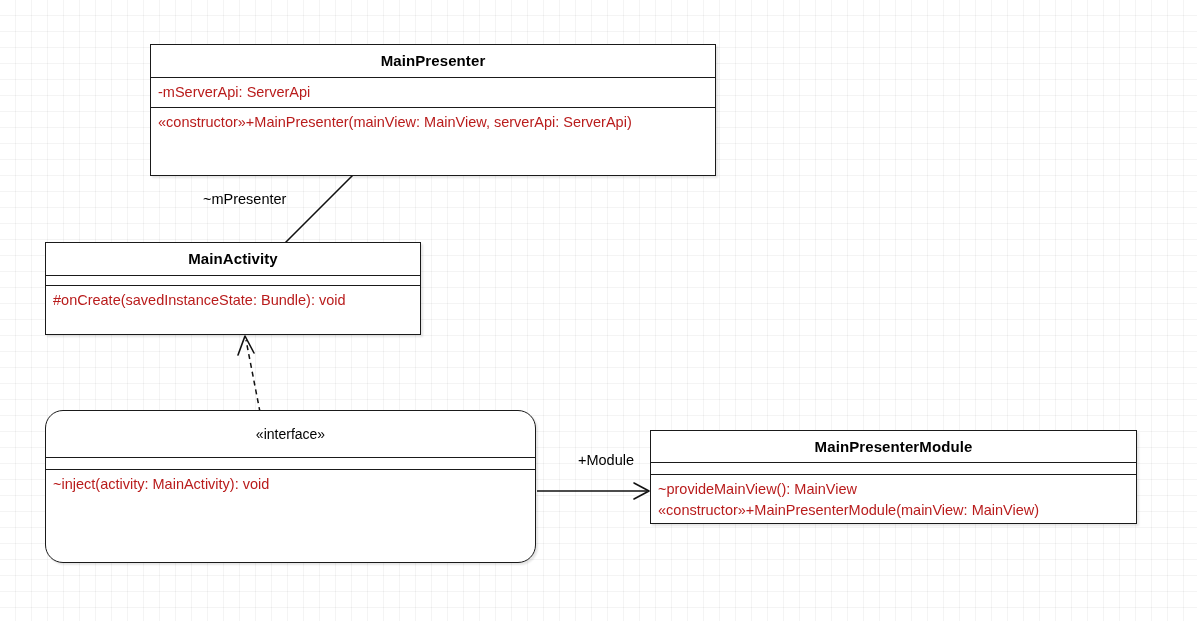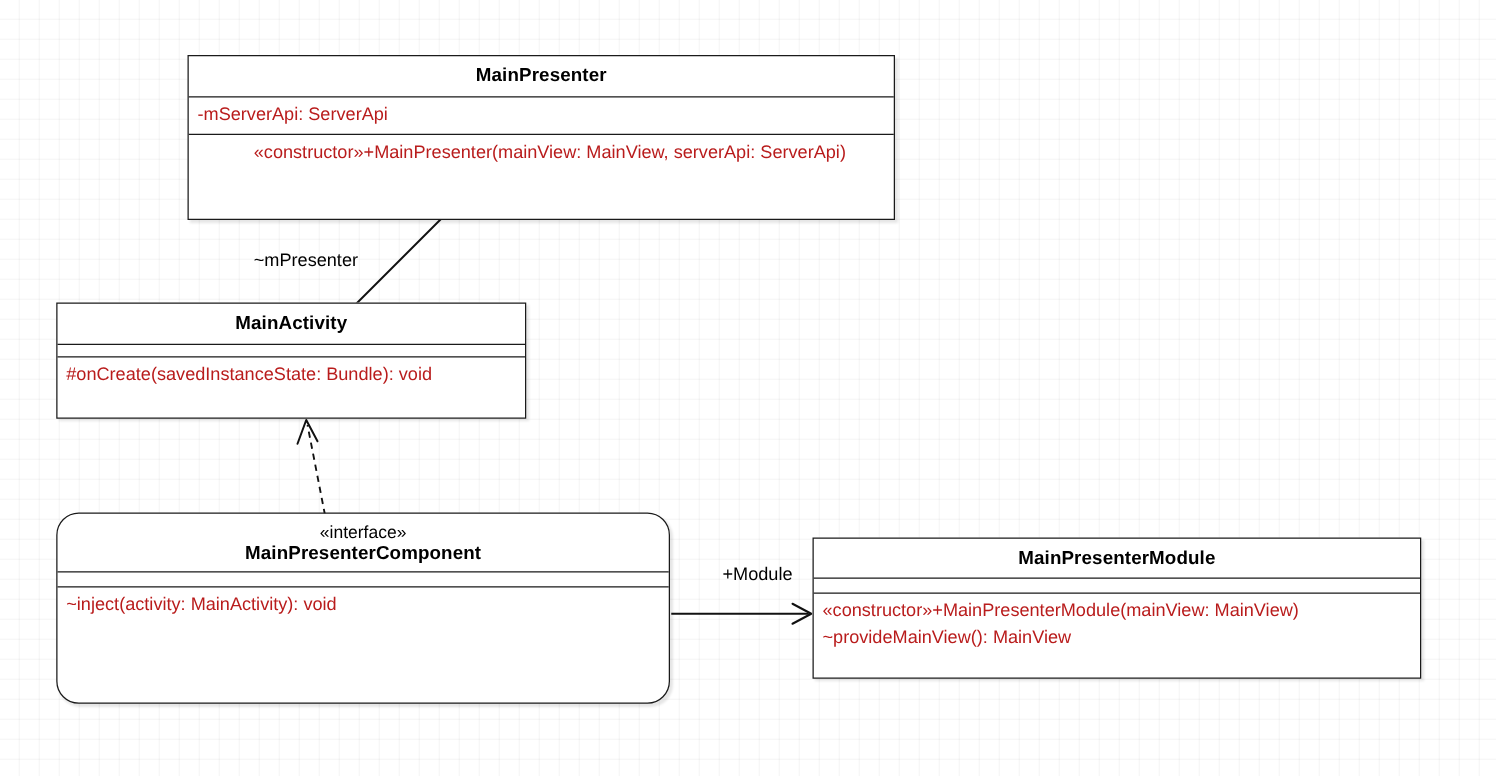--- a/index.html
+++ b/index.html
@@ -115,61 +115,60 @@
       <line class="link-line dashed" x1="260" y1="412" x2="246" y2="340"></line>
       <path class="arrow-open" d="M 238 355 L 245 336 L 254 353"></path>
     </g>
 
     <g>
       <line class="link-line" x1="537" y1="491" x2="647" y2="491"></line>
       <path class="arrow-open" d="M 634 483 L 649 491 L 634 499"></path>
     </g>
   </svg>
 
-  <div class="edge-label" style="left:203px; top:191px;margin-top:10px;">~mPresenter</div>
+  <div class="edge-label" style="left:203px; top:191px;">~mPresenter</div>
 
   <div class="edge-label" style="left:578px; top:452px;">+Module</div>
 
   <div class="uml-class" style="left:150px; top:44px; width:566px; height:132px;">
     <div class="compartment c-title" style="height:33px;">
       <span class="cls-name">MainPresenter</span>
     </div>
     <div class="compartment c-attrs" style="height:30px;">
       <div class="member">-mServerApi: ServerApi</div>
     </div>
-    <div class="compartment c-ops" style="height:44px;margin-left:45px;">
+    <div class="compartment c-ops" style="height:44px;">
       <div class="member">«constructor»+MainPresenter(mainView: MainView, serverApi: ServerApi)</div>
     </div>
   </div>
 
   <div class="uml-class" style="left:45px; top:242px; width:376px; height:93px;">
     <div class="compartment c-title" style="height:33px;text-align:center;">
       <span class="cls-name">MainActivity</span>
     </div>
     <div class="compartment c-attrs" style="height:10px; padding:0;"></div>
     <div class="compartment c-ops" style="height:47px;">
       <div class="member">#onCreate(savedInstanceState: Bundle): void</div>
     </div>
   </div>
 
   <div class="uml-class" style="left:45px; top:410px; width:491px; height:153px;border-radius:18px;">
     <div class="compartment c-title" style="height:47px;">
       <span class="stereotype-small">«interface»</span>
-      <span class="cls-name">MainPresenterComponent</span>
     </div>
     <div class="compartment c-attrs" style="height:12px; padding:0;"></div>
     <div class="compartment c-ops" style="height:91px;">
       <div class="member">~inject(activity: MainActivity): void</div>
     </div>
   </div>
 
-  <div class="uml-class" style="left:650px; top:430px; width:487px; height:113px;">
+  <div class="uml-class" style="left:650px; top:430px; width:487px; height:94px;">
     <div class="compartment c-title" style="height:32px;">
       <span class="cls-name">MainPresenterModule</span>
     </div>
     <div class="compartment c-attrs" style="height:12px; padding:0;"></div>
     <div class="compartment c-ops" style="height:66px;">
+      <div class="member">~provideMainView(): MainView</div>
       <div class="member">«constructor»+MainPresenterModule(mainView: MainView)</div>
-      <div class="member">~provideMainView(): MainView</div>
     </div>
   </div>
 
 </div>
 
 </body></html>

